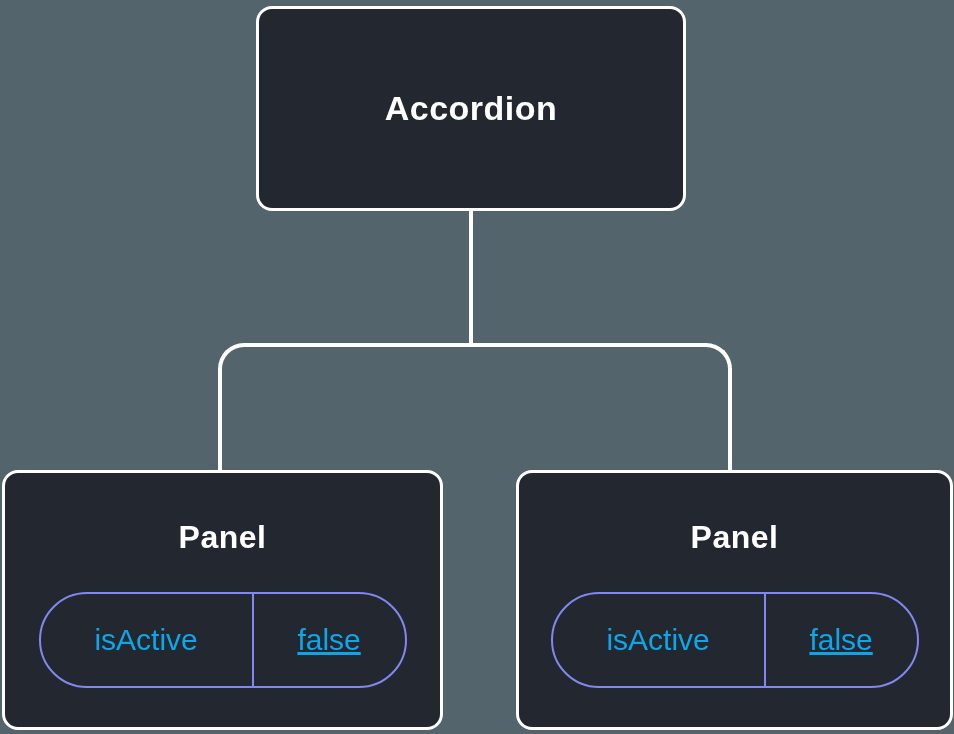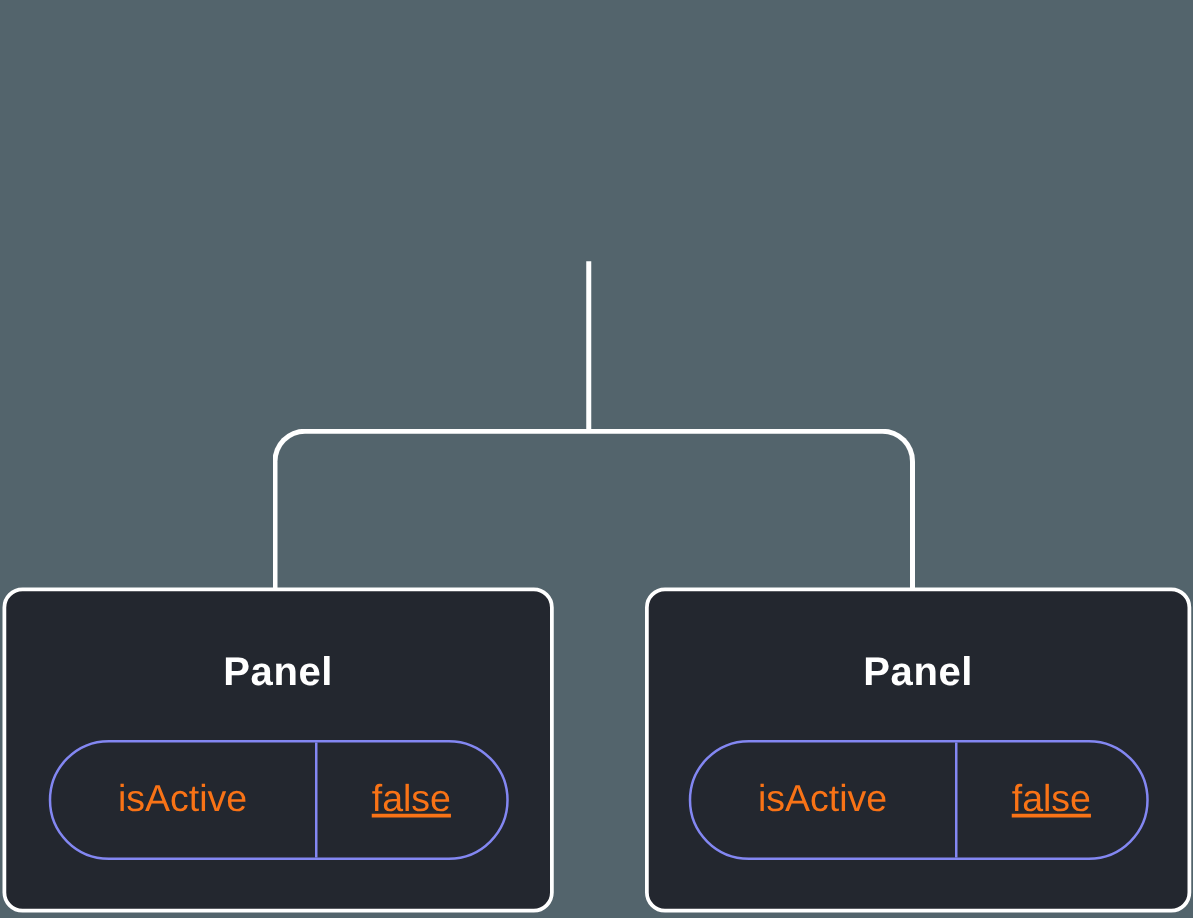--- a/index.html
+++ b/index.html
@@ -76,21 +76,21 @@
 
   
   .state-pill {
     margin-top: 36px;
     width: 368px;
     height: 96px;
     border: 2px solid #8387f2;
     border-radius: 48px;
     display: flex;
     align-items: stretch;
-    color: #f97316;
+    color: #0ea5e9;
     font-size: 30px;
   }
   .state-key {
     flex: 1.4;
     display: flex;
     align-items: center;
     justify-content: center;
     border-right: 2px solid #8387f2;
   }
   .state-value {
@@ -102,20 +102,23 @@
   }
 </style>
 </head>
 <body>
 
 <div class="stage">
 
   <div class="connector-stem"></div>
   <div class="connector-branch"></div>
 
+  <div class="node root-node">
+    <span class="root-label">Accordion</span>
+  </div>
 
   <div class="node panel panel-left">
     <span class="panel-label">Panel</span>
     <div class="state-pill">
       <span class="state-key">isActive</span>
       <span class="state-value">false</span>
     </div>
   </div>
 
   <div class="node panel panel-right">

